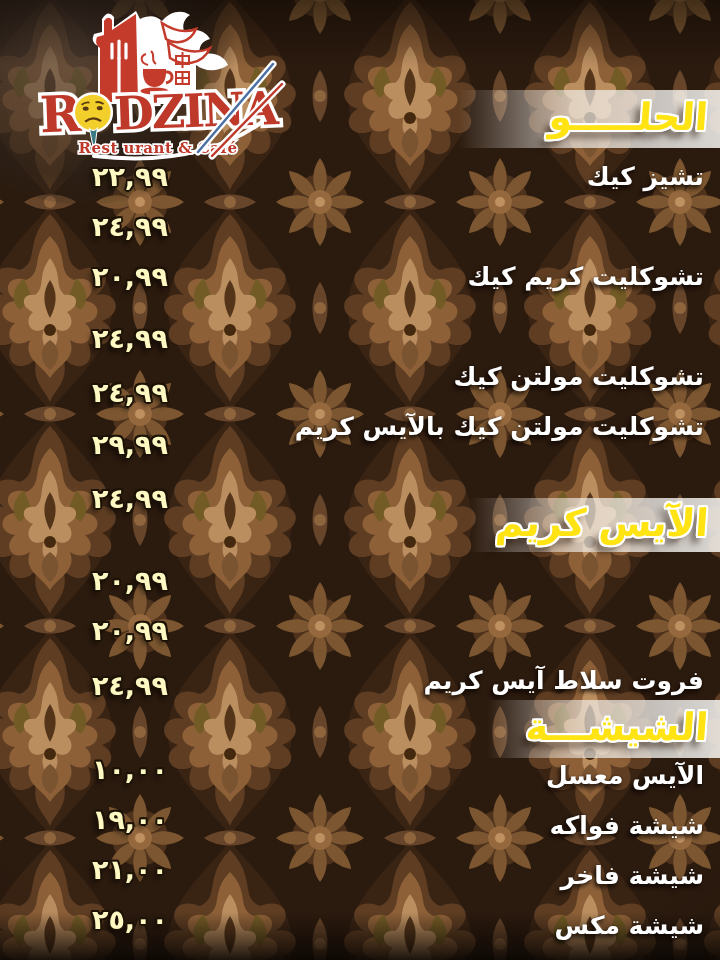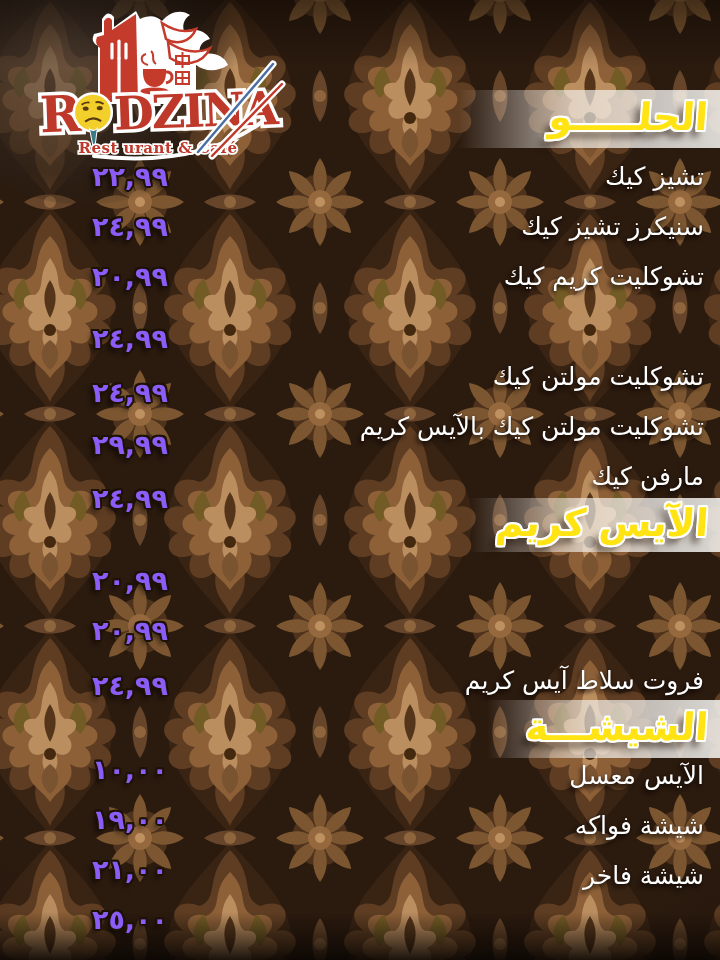--- a/index.html
+++ b/index.html
@@ -44,27 +44,27 @@
       1.6px 1.6px #fff,-1.6px 1.6px #fff,1.6px -1.6px #fff,-1.6px -1.6px #fff,
       -6px 7px 7px rgba(35,20,8,.65);
   }
   .menu-row{position:relative;height:50px;direction:rtl;}
   .section-sweets .menu-row:nth-of-type(1),
   .section-icecream .menu-row:nth-of-type(1){margin-top:3px;}
   .section-shisha .menu-row:nth-of-type(1){margin-top:-8px;}
 
   .item-name{
     position:absolute;right:16px;top:50%;transform:translateY(-50%);
-    font-size:25px;font-weight:normal;color:#ffffff;white-space:nowrap;
+    font-size:25px;font-weight:bold;color:#ffffff;white-space:nowrap;
     text-shadow:-2px 3px 4px rgba(10,5,2,.85), 0 0 2px rgba(0,0,0,.45);
   }
   .price{
     position:absolute;left:40px;width:180px;text-align:center;top:50%;
     transform:translateY(-50%);
-    font-size:27px;font-weight:bold;color:#8b5cf6;white-space:nowrap;
+    font-size:27px;font-weight:bold;color:#fef9c3;white-space:nowrap;
     text-shadow:
       2px 0 #1c1205,-2px 0 #1c1205,0 2px #1c1205,0 -2px #1c1205,
       1.6px 1.6px #1c1205,-1.6px 1.6px #1c1205,1.6px -1.6px #1c1205,-1.6px -1.6px #1c1205,
       -3px 4px 5px rgba(0,0,0,.6);
   }
   .section-sweets .menu-row:nth-of-type(4) .price{transform:translateY(calc(-50% + 12px));}
   .section-sweets .menu-row:nth-of-type(5) .price{transform:translateY(calc(-50% + 16px));}
   .section-sweets .menu-row:nth-of-type(6) .price{transform:translateY(calc(-50% + 18px));text-align:center;}
   .section-sweets .menu-row:nth-of-type(7) .price{transform:translateY(calc(-50% + 22px));}
   .section-icecream .menu-row:nth-of-type(3) .price{transform:translateY(calc(-50% + 5px));}
@@ -175,40 +175,38 @@
 
 <section class="menu-section section-sweets">
   <header class="band">
     <h2 class="section-title">الحلـــــو</h2>
   </header>
   <div class="menu-row">
     <span class="item-name">تشيز كيك</span>
     <span class="price">٢٢,٩٩</span>
   </div>
   <div class="menu-row">
-    <span class="item-name">سنيكرز تشيز كيك</span>
     <span class="price">٢٤,٩٩</span>
   </div>
   <div class="menu-row">
     <span class="item-name">تشوكليت كريم كيك</span>
     <span class="price">٢٠,٩٩</span>
   </div>
   <div class="menu-row">
     <span class="price">٢٤,٩٩</span>
   </div>
   <div class="menu-row">
     <span class="item-name">تشوكليت مولتن كيك</span>
     <span class="price">٢٤,٩٩</span>
   </div>
   <div class="menu-row">
     <span class="item-name">تشوكليت مولتن كيك بالآيس كريم</span>
     <span class="price">٢٩,٩٩</span>
   </div>
   <div class="menu-row">
-    <span class="item-name">مارفن كيك</span>
     <span class="price">٢٤,٩٩</span>
   </div>
 </section>
 
 <section class="menu-section section-icecream">
   <header class="band">
     <h2 class="section-title">الآيس كريم</h2>
   </header>
   <div class="menu-row">
     <span class="price">٢٠,٩٩</span>
@@ -232,15 +230,16 @@
   </div>
   <div class="menu-row">
     <span class="item-name">شيشة فواكه</span>
     <span class="price">١٩,٠٠</span>
   </div>
   <div class="menu-row">
     <span class="item-name">شيشة فاخر</span>
     <span class="price">٢١,٠٠</span>
   </div>
   <div class="menu-row">
+    <span class="item-name">شيشة مكس</span>
     <span class="price">٢٥,٠٠</span>
   </div>
 </section>
 
 </body></html>

